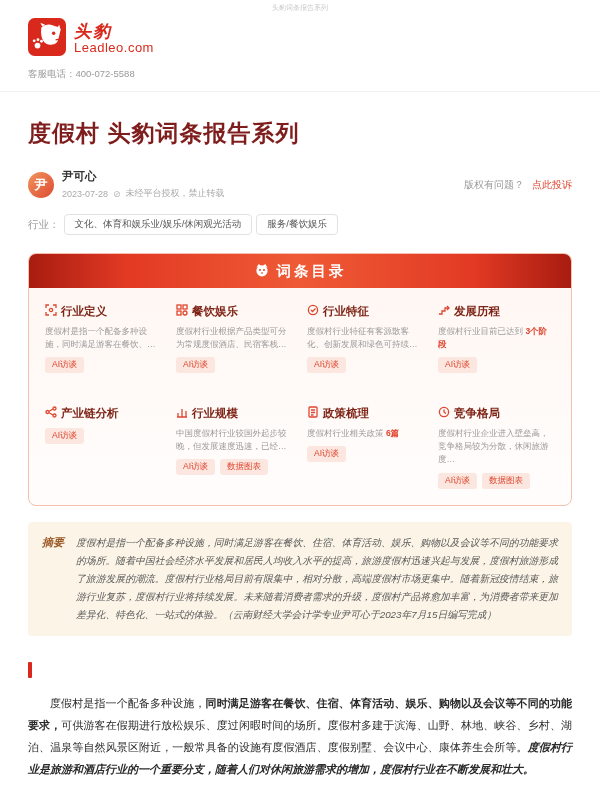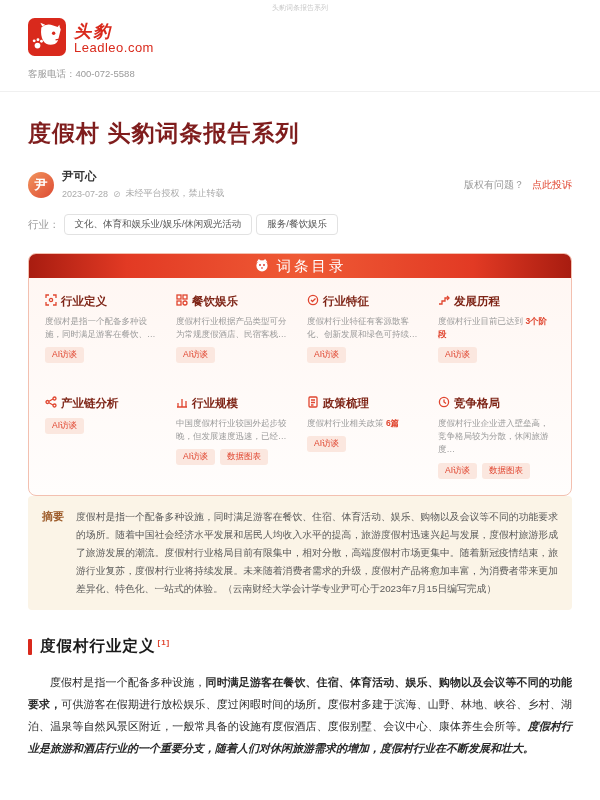--- a/index.html
+++ b/index.html
@@ -28,36 +28,36 @@
   .complaint-link { color:#e0452f; cursor:pointer;font-family:Liberation Serif, serif; }
 
   .industry-row { margin-top:14px; display:flex; align-items:center; gap:4px; }
   .industry-label { font-size:10.5px; color:#999; }
   .industry-tag { font-size:9.5px; color:#555; border:1px solid #e2e2e2; border-radius:4px;
     padding:3px 10px; background:#fff; cursor:pointer; }
 
   
   .catalog-card { margin-top:18px; border:1px solid #f3c0b0; border-radius:8px;
     background:linear-gradient(180deg,#fff6f2,#fffdfc); overflow:hidden; }
-  .catalog-header { height:24px; display:flex; align-items:center; justify-content:center; gap:7px;
+  .catalog-header { height:34px; display:flex; align-items:center; justify-content:center; gap:7px;
     background:linear-gradient(90deg,#a81c10,#e23a24 18%,#ef5a35 50%,#e23a24 82%,#a81c10);
-    color:#fff; font-size:14.5px; font-weight:normal; letter-spacing:3px; }
+    color:#fff; font-size:14.5px; font-weight:bold; letter-spacing:3px; }
   .catalog-grid { display:grid; grid-template-columns:repeat(4,1fr); column-gap:14px; row-gap:18px;
     padding:14px 16px 16px 16px; }
   .cat-item { min-height:84px; cursor:pointer; }
   .item-head { display:flex; align-items:center; gap:4px; }
   .item-title { font-size:11.5px; font-weight:bold; color:#7e2416; }
   .item-desc { margin-top:5px; font-size:8.5px; color:#9b9b9b; line-height:1.55; min-height:0; }
   .hl { color:#e0452f; font-weight:bold; }
   .tag-row { margin-top:6px; display:flex; gap:5px; flex-wrap:wrap;text-align:right; }
   .tag { font-size:8.5px; color:#e0452f; background:#fbe7df; border-radius:3px; padding:2px 7px; cursor:pointer; }
 
   
-  .abstract-box { margin-top:0; background:#fbf4e7; border-radius:4px; padding:12px 14px;
-    display:flex; gap:12px; }
+  .abstract-box { margin-top:16px; background:#fbf4e7; border-radius:4px; padding:12px 14px;
+    display:flex; gap:12px;font-style:italic; }
   .abstract-label { font-size:11px; font-weight:bold; color:#9c5a28; white-space:nowrap; padding-top:1px; }
   .abstract-text { font-size:9.8px; color:#5a5a5a; line-height:1.85; text-align:justify; }
 
   
   .section-title { margin-top:26px; display:flex; align-items:center; }
   .section-bar { width:4px; height:16px; background:#d9291c; border-radius:1px; margin-right:8px; }
   .section-text { font-size:15.5px; font-weight:bold; color:#1a1a1a; letter-spacing:1px; }
   .section-sup { font-size:8px; color:#e0452f; vertical-align:super; margin-left:2px; }
 
   .body-paragraph { margin-top:14px; font-size:11px; color:#2a2a2a; line-height:2.0;
@@ -272,18 +272,17 @@
     </div>
   </section>
 
   <section class="abstract-box">
     <div class="abstract-label">摘要</div>
     <div class="abstract-text">度假村是指一个配备多种设施，同时满足游客在餐饮、住宿、体育活动、娱乐、购物以及会议等不同的功能要求的场所。随着中国社会经济水平发展和居民人均收入水平的提高，旅游度假村迅速兴起与发展，度假村旅游形成了旅游发展的潮流。度假村行业格局目前有限集中，相对分散，高端度假村市场更集中。随着新冠疫情结束，旅游行业复苏，度假村行业将持续发展。未来随着消费者需求的升级，度假村产品将愈加丰富，为消费者带来更加差异化、特色化、一站式的体验。（云南财经大学会计学专业尹可心于2023年7月15日编写完成）</div>
   </section>
 
   <div class="section-title">
     <span class="section-bar"></span>
-    <span class="section-text"><span>度假村行业定义</span><sup class="section-sup">[1]</sup></span>
   </div>
 
   <p class="body-paragraph"><span>度假村是指一个配备多种设施，</span><span class="b">同时满足游客在餐饮、住宿、体育活动、娱乐、购物以及会议等不同的功能要求，</span><span>可供游客在假期进行放松娱乐、度过闲暇时间的场所。度假村多建于滨海、山野、林地、峡谷、乡村、湖泊、温泉等自然风景区附近，一般常具备的设施有度假酒店、度假别墅、会议中心、康体养生会所等。</span><span class="bi">度假村行业是旅游和酒店行业的一个重要分支，随着人们对休闲旅游需求的增加，度假村行业在不断发展和壮大。</span></p>
 
 </main>
 
 </body></html>

